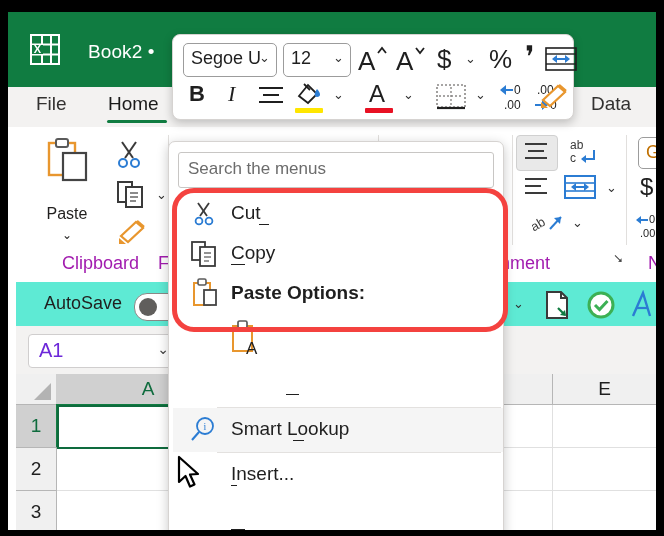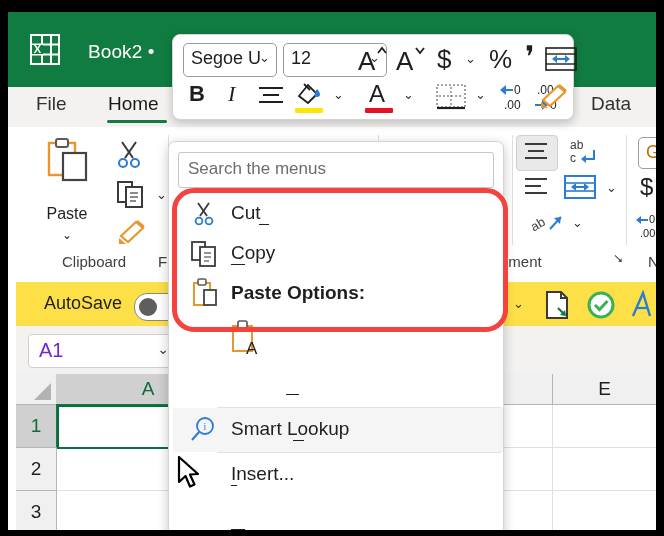--- a/index.html
+++ b/index.html
@@ -73,22 +73,22 @@
     border-top-left-radius: 9px;
     border-top-right-radius: 9px;
   }
   .ribbon-sep {
     position: absolute;
     width: 1px;
     background: #e1dfdd;
   }
   .grp-label {
     position: absolute;
-    font-size: 15px;
-    color: #404040;
+    font-size: 18px;
+    color: #a21caf;
     white-space: nowrap;
   }
   .dialog-launcher {
     position: absolute;
     font-size: 13px;
     color: #444;
   }
   
   #paste-btn {
     position: absolute;
@@ -111,21 +111,21 @@
     font-size: 12px;
     color: #201f1e;
     text-align: center;
   }
   .icon-btn { position: absolute; }
   
   #qat-strip {
     position: absolute;
     left: 8px; top: 270px;
     width: 640px; height: 44px;
-    background: #fde047;
+    background: #5eead4;
     border-bottom: 1px solid #000000;
   }
   #autosave-label {
     position: absolute;
     left: 28px; top: 11px;
     font-size: 18px;
     color: #201f1e;
     white-space: nowrap;
   }
   #autosave-toggle {
@@ -612,21 +612,21 @@
     </div>
   </div>
 
   <div id="minibar">
 
     <div class="mb-box" style="left:10px; top:8px; width:92px; height:32px;text-align:right;">
       <div class="mb-box-text">Segoe U</div>
       <div class="mb-caret" style="right:6px; top:6px;">⌄</div>
     </div>
 
-    <div class="mb-box" style="left:110px; top:8px; width:66px; height:32px;padding-left:36px;">
+    <div class="mb-box" style="left:110px; top:8px; width:66px; height:32px;">
       <div class="mb-box-text">12</div>
       <div class="mb-caret" style="right:6px; top:6px;">⌄</div>
     </div>
 
     <svg style="position:absolute; left:184px; top:8px;" width="32" height="32" viewBox="0 0 32 32">
       <text x="1" y="27" font-family="Liberation Sans, sans-serif" font-size="26" fill="#1f1f1f">A</text>
       <path d="M21 10 L25 5 L29 10" fill="none" stroke="#1f1f1f" stroke-width="1.8"></path>
     </svg>
 
     <svg style="position:absolute; left:222px; top:8px;" width="32" height="32" viewBox="0 0 32 32">

